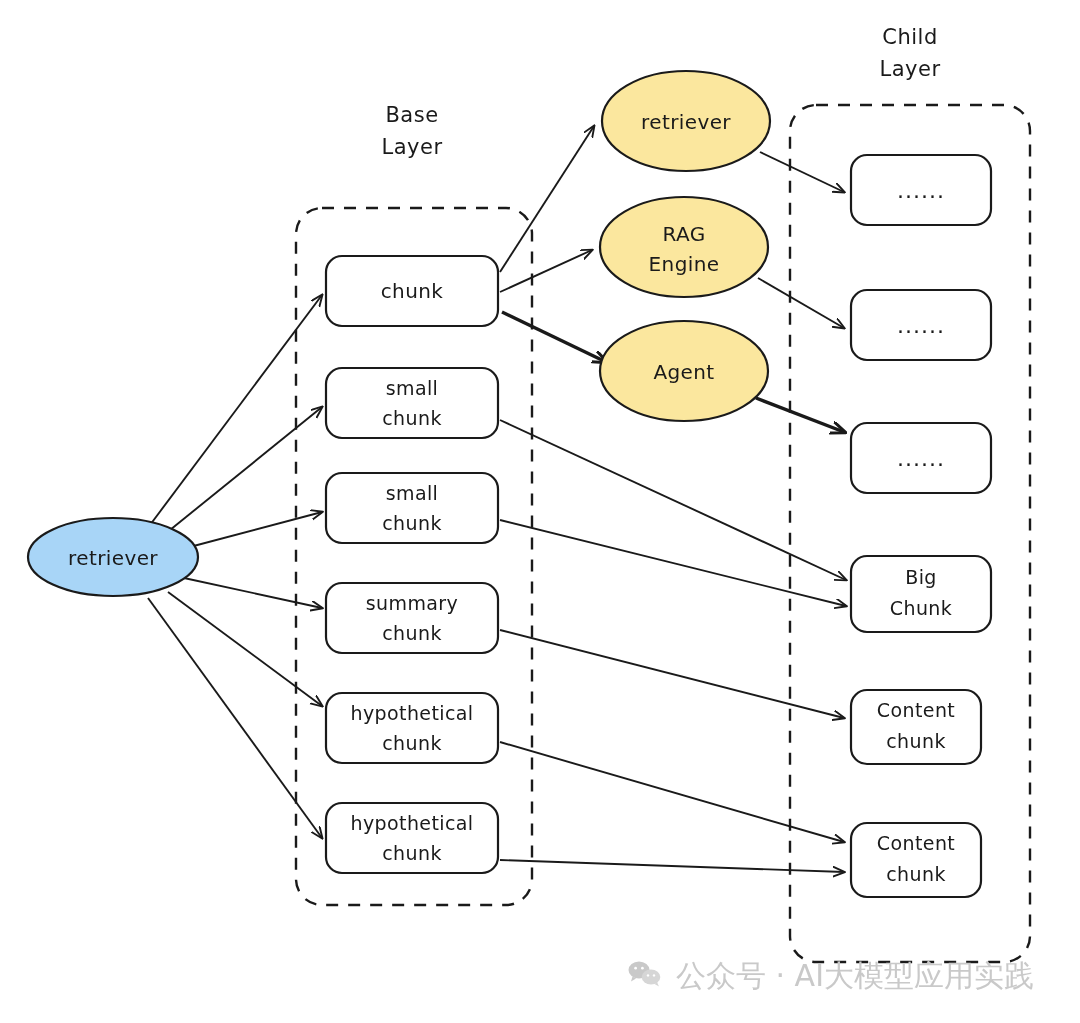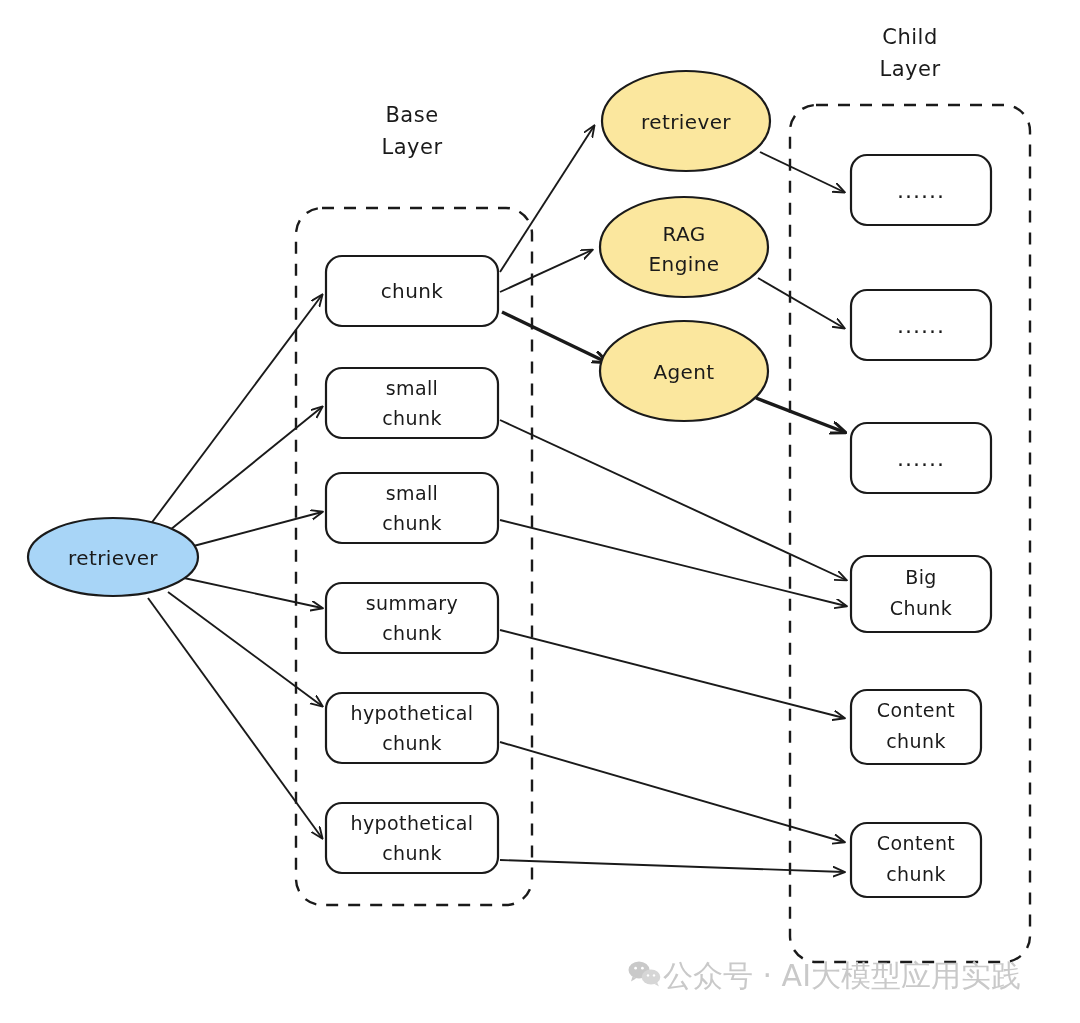--- a/index.html
+++ b/index.html
@@ -79,21 +79,21 @@
     text-anchor: middle;
     dominant-baseline: middle;
     letter-spacing: 1px;
   }
   #watermark {
     position: absolute;
     left: 628px;
     top: 956px;
     display: flex;
     align-items: center;
-    gap: 1px;
+    gap: 14px;
     color: #c9c9c9;
     font-size: 30px;
     font-family: "DejaVu Sans", sans-serif;
     white-space: nowrap;
     pointer-events: none;
   }
   #watermark .wechat-glyph {
     display: inline-block;
     font-size: 30px;
     color: #c9c9c9;

